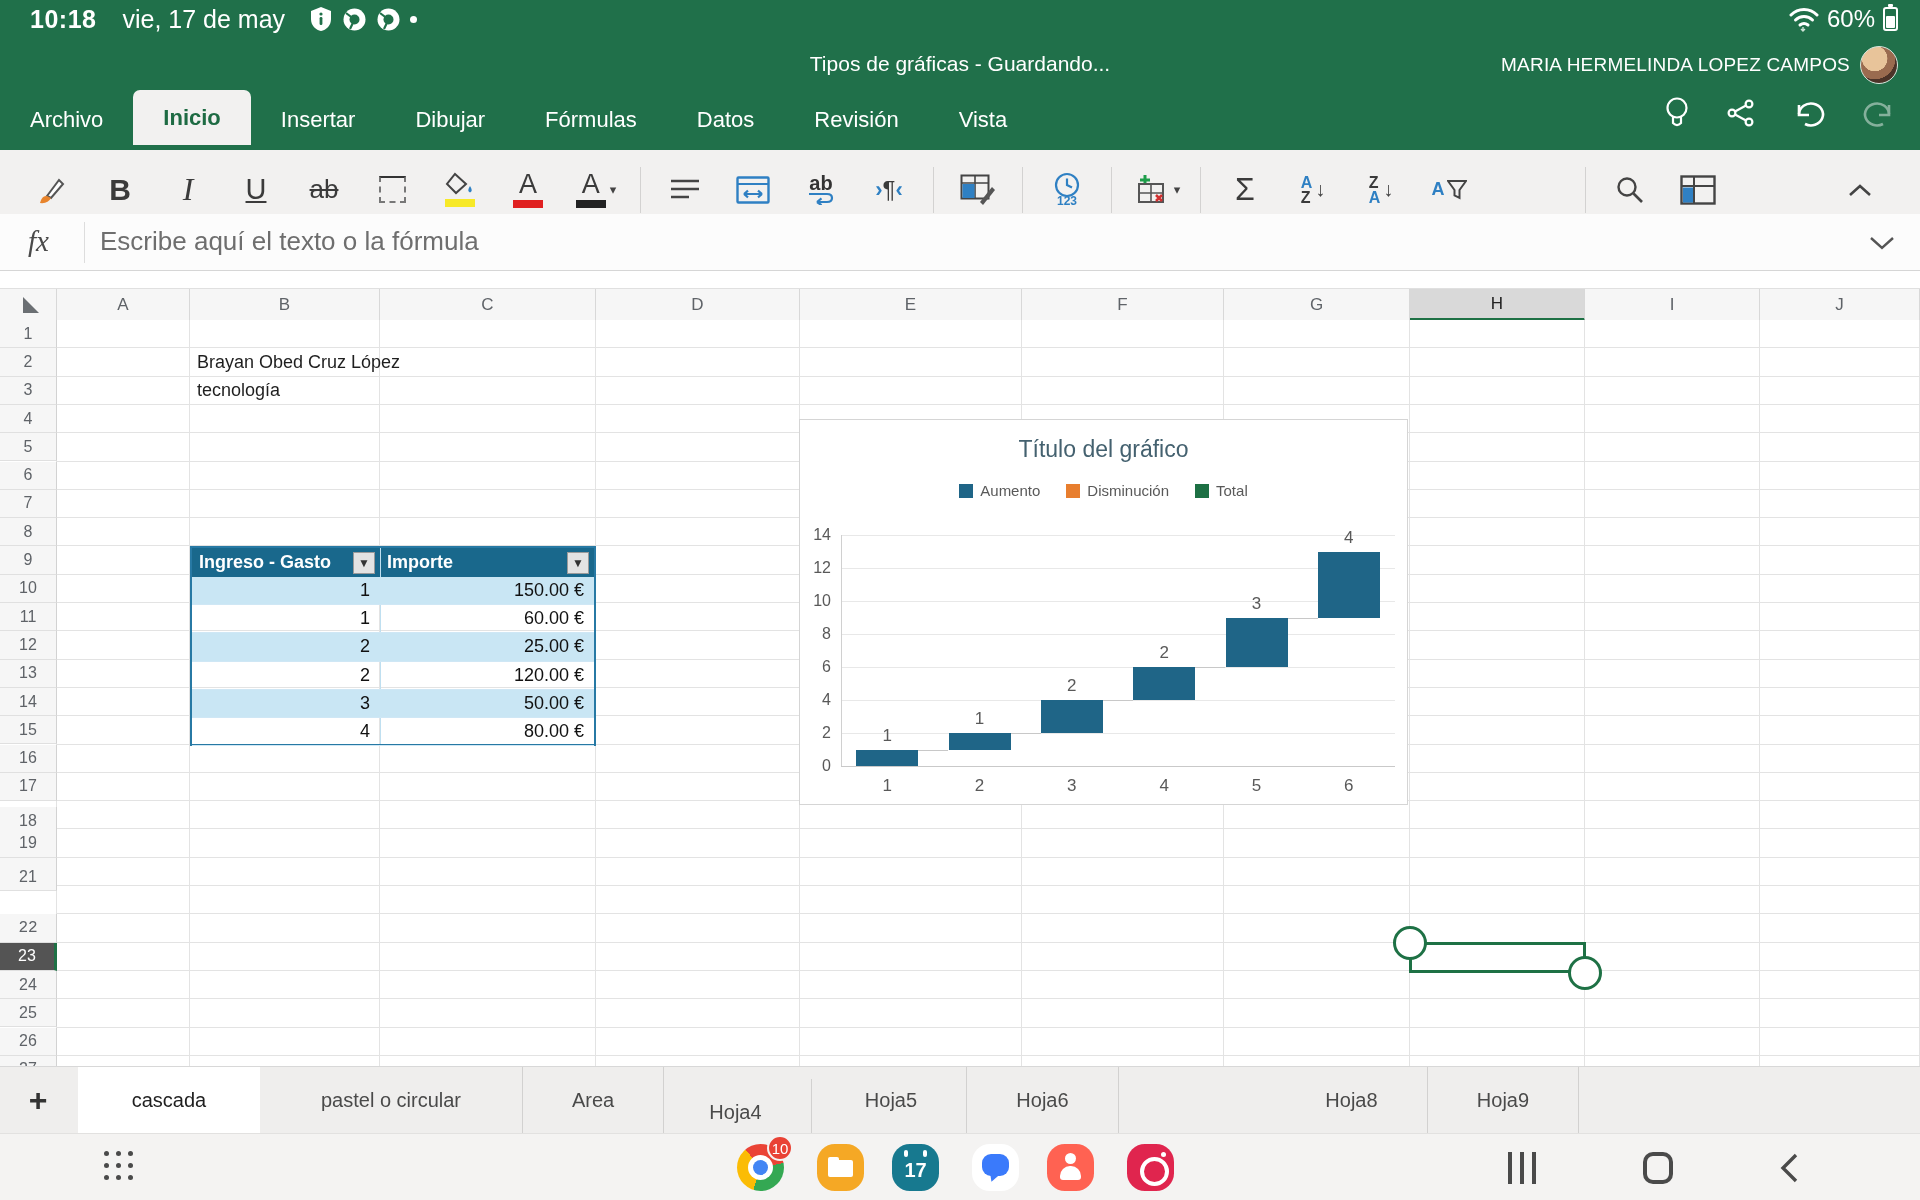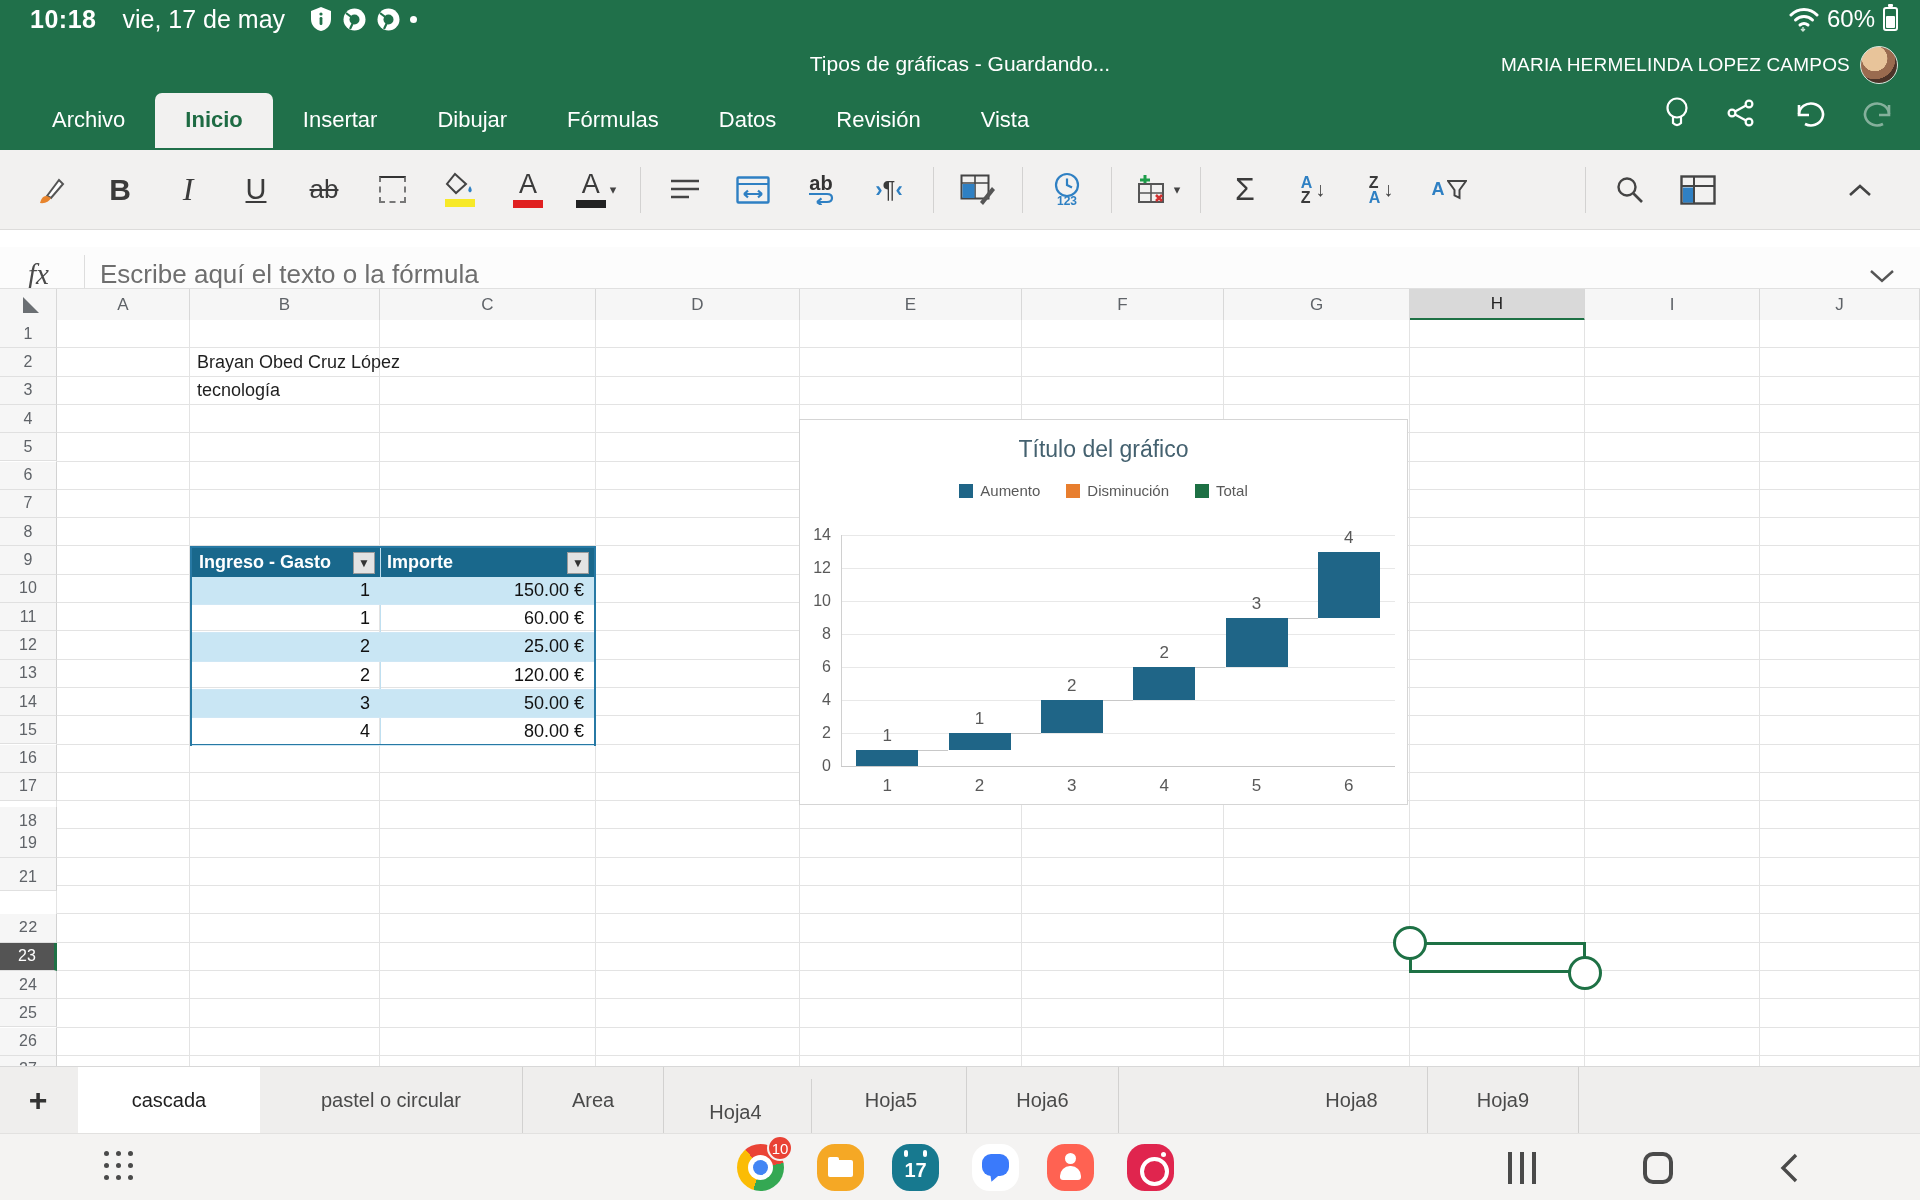--- a/index.html
+++ b/index.html
@@ -18,21 +18,21 @@
   .batt { width:15px; height:24px; border:2px solid #fff; border-radius:3px; position:relative; }
   .batt::before { content:""; position:absolute; left:3px; top:-5px; right:3px; height:3px; background:#fff; border-radius:1px;}
   .batt::after { content:""; position:absolute; left:1px; right:1px; bottom:1px; height:60%; background:#fff; border-radius:1px;}
 
   .titlerow { position:absolute; left:0; top:38px; width:1920px; height:52px; background:#20704A; color:#fff; }
   .doc-title { position:absolute; left:50%; transform:translateX(-50%); top:14px; font-size:21px; }
   .user-name { position:absolute; right:70px; top:16px; font-size:19px; letter-spacing:.2px; }
   .avatar { position:absolute; right:22px; top:8px; width:38px; height:38px; border-radius:50%;
     background:radial-gradient(circle at 38% 32%, #e8c49a 0 38%, #9a6b4f 39% 62%, #4c3328 63% 100%); border:1px solid #d8e6dd; }
 
-  .ribbontabs { position:absolute; left:0; top:90px; width:1920px; height:60px; background:#20704A; display:flex; align-items:center; padding-left:22px; }
+  .ribbontabs { position:absolute; left:0; top:90px; width:1920px; height:60px; background:#20704A; display:flex; align-items:flex-start; }
   .rtab { color:#fff; font-size:22px; padding:0 30px; height:60px; display:flex; align-items:center; cursor:default; }
   .rtab.active { background:#F2F1F0; color:#1E6B43; font-weight:bold; border-radius:7px 7px 0 0; height:55px; }
   .ribbon-icons { position:absolute; right:24px; top:96px; display:flex; align-items:center; gap:36px; }
   .ribbon-icons svg { display:block; }
   .dim { opacity:.45; }
 
   
   .toolbar { position:absolute; left:0; top:150px; width:1920px; height:80px; background:#F2F1F0; border-bottom:1px solid #DDDCDB;
     display:flex; align-items:center; padding:0 18px; }
   .tbtn { min-width:52px; height:64px; display:flex; flex-direction:column; align-items:center; justify-content:center;
@@ -51,21 +51,21 @@
   .g-pilcrow { font-size:24px; }
   .pilangle { font-size:22px; color:#2F80C3; font-weight:bold; }
   .g-sum { font-size:32px; }
   .sortstack { display:flex; flex-direction:column; line-height:15px; font-size:16px; font-weight:bold; }
   .sortarrow { font-size:20px; color:#444; margin-left:3px; }
   .g-123 { font-size:12px; font-weight:bold; color:#2F80C3; margin-top:-4px; }
   .g-wrap { font-size:20px; font-weight:bold; color:#333; line-height:16px;}
   .chev-up { margin-left:auto; margin-right:16px; }
 
   
-  .fbar { position:absolute; left:0; top:247px; width:1920px; height:57px; background:#FCFCFC; border-bottom:1px solid #D6D6D6; }
+  .fbar { position:absolute; left:0; top:214px; width:1920px; height:57px; background:#FCFCFC; border-bottom:1px solid #D6D6D6; }
   .fx { position:absolute; left:28px; top:11px; font-family:"Liberation Serif","DejaVu Serif",serif; font-style:italic; font-size:29px; color:#4A4A4A; }
   .fbar-div { position:absolute; left:84px; top:8px; width:1px; height:41px; background:#DDD; }
   .fbar-input { position:absolute; left:100px; top:0; width:1700px; height:55px; border:none; outline:none; background:transparent;
     font-size:26px; color:#333; font-family:inherit; }
   .fbar-input::placeholder { color:#6E6E6E; opacity:1; }
 
   
   .colheaders { position:absolute; left:0; top:288px; height:32px; width:1920px; background:#F6F6F6; border-top:1px solid #E0E0E0; }
   .chcell { position:absolute; top:0; height:32px; display:flex; align-items:center; justify-content:center;
     font-size:17px; color:#5F6368; border-right:1px solid #D8D8D8; border-bottom:1px solid #CFCFCF; background:#F6F6F6; }

